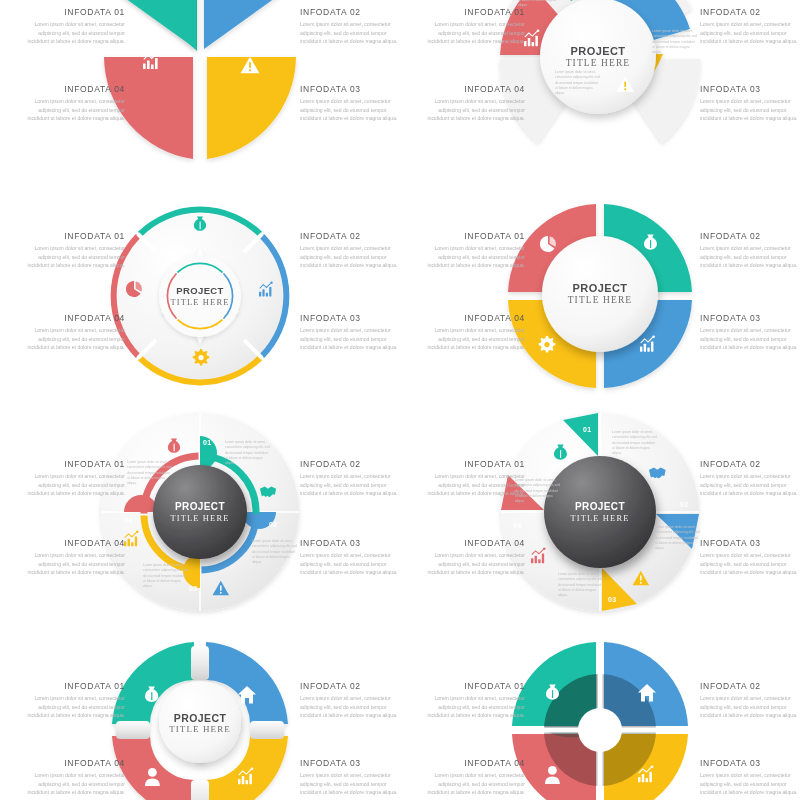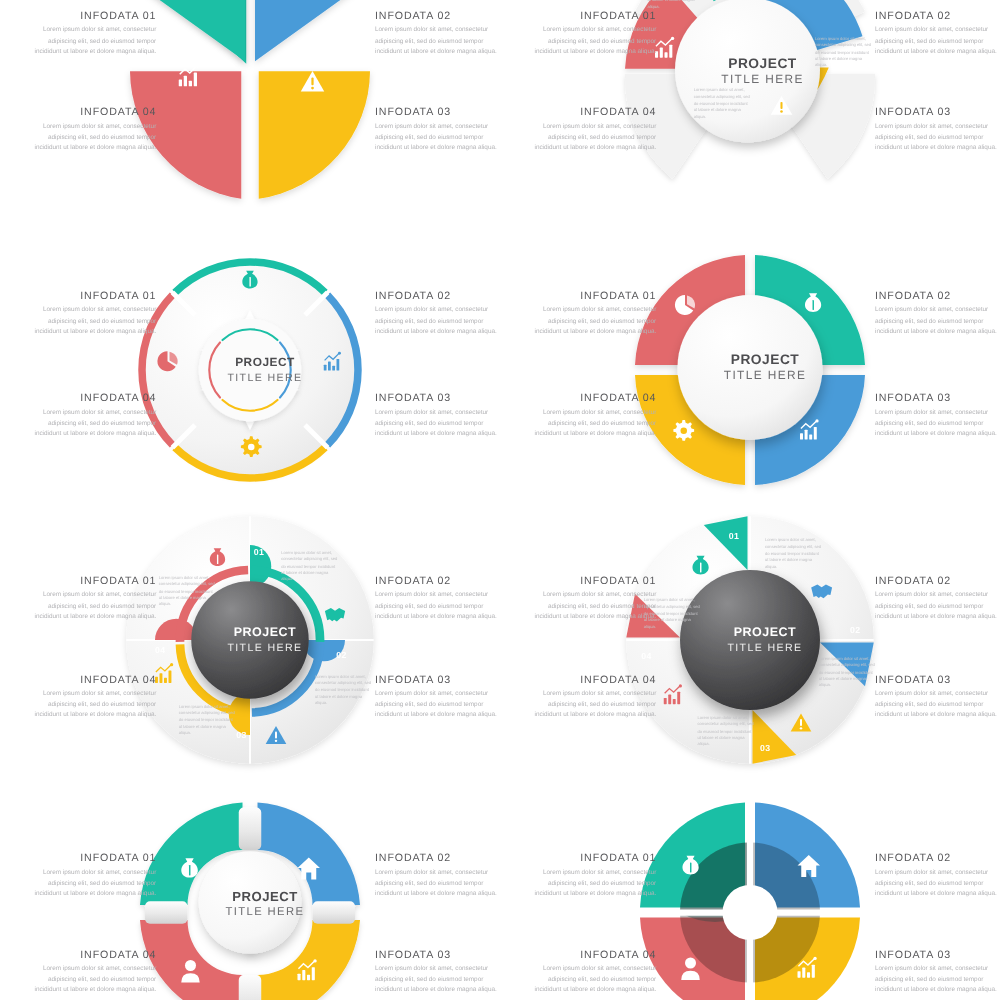--- a/index.html
+++ b/index.html
@@ -18,24 +18,24 @@
     font-size:5.1px;line-height:1.72;color:#b3b3b6;margin:0;
   }
   .lbl.left{text-align:right;}
   .lbl.right{text-align:left;}
 
   
   .mini{position:absolute;width:46px;font-size:3.3px;line-height:1.62;color:#c2c2c5;}
 
   .ctr-title{
     position:absolute;text-align:center;line-height:1.18;
-    display:flex;flex-direction:column;justify-content:center;align-items:center;padding-left:12px;
+    display:flex;flex-direction:column;justify-content:center;align-items:center;
   }
   .ctr-title .l1{font-size:11px;font-weight:bold;color:#4c4c4f;letter-spacing:.4px;}
-  .ctr-title .l2{font-size:9.5px;color:#6d6d70;letter-spacing:1.1px;}
+  .ctr-title .l2{font-size:9.5px;color:#6d6d70;letter-spacing:1.1px;font-family:Liberation Serif, serif;}
   .ctr-title.dark .l1{color:#ffffff;}
   .ctr-title.dark .l2{color:#f0f0f0;}
 
   .badge{
     position:absolute;font-size:7px;font-weight:bold;color:#fff;letter-spacing:.4px;
   }
   svg{display:block;}
 </style>
 </head>
 <body>

